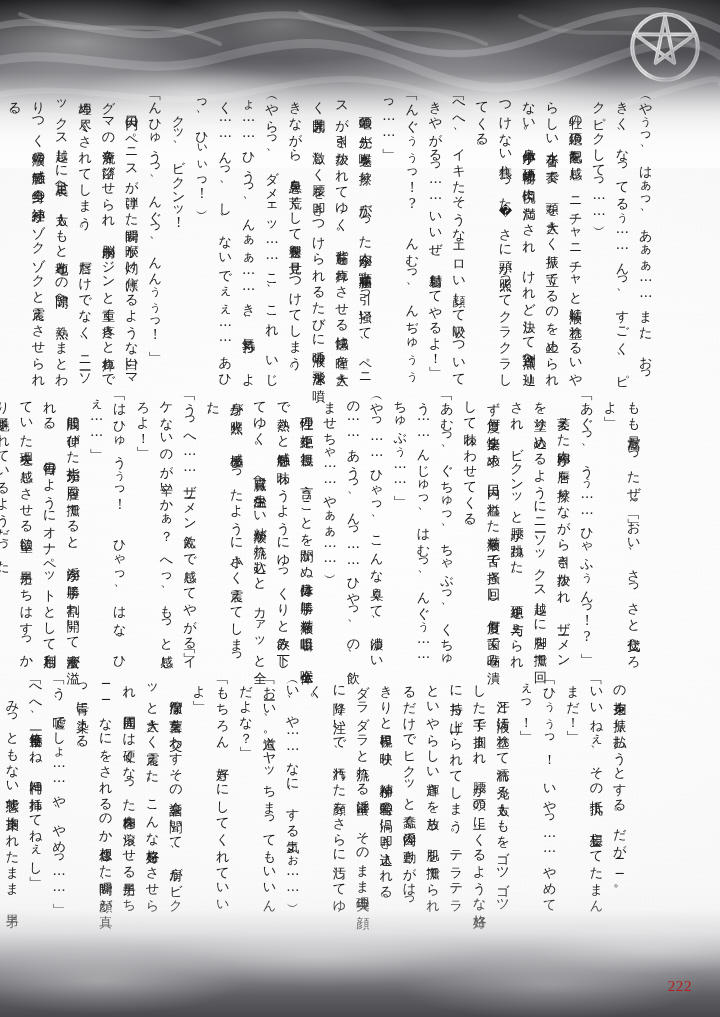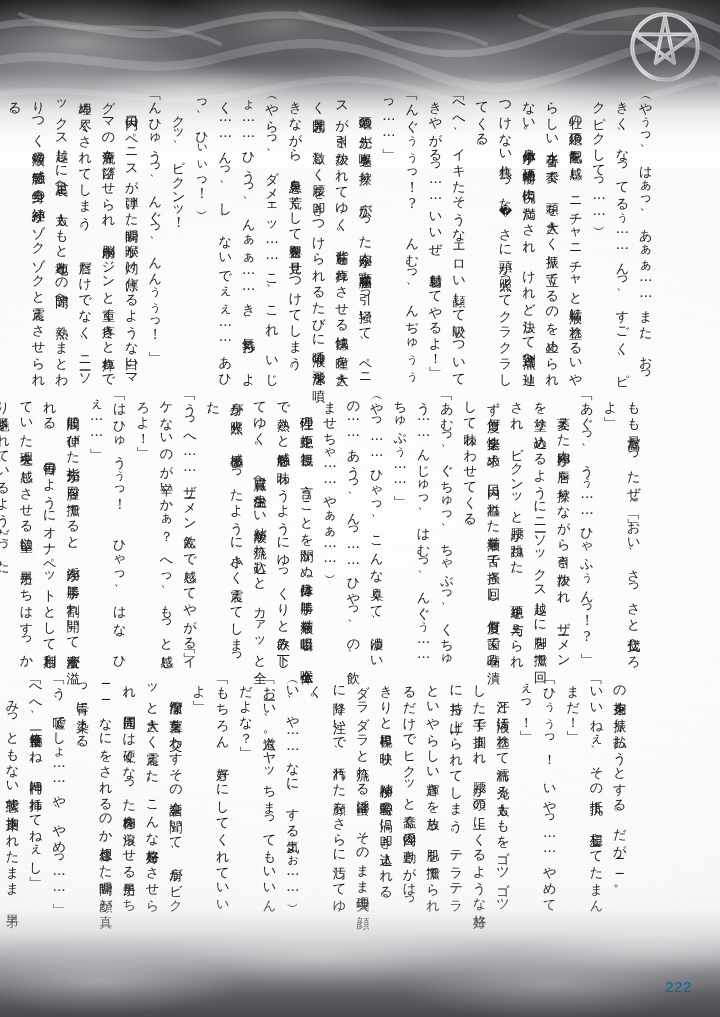--- a/index.html
+++ b/index.html
@@ -159,24 +159,24 @@
     right: 42px;
     height: 230px;
     width: 580px;
   }
 
   
   .page-number {
     position: absolute;
     right: 28px;
     bottom: 22px;
-    font-family: Liberation Sans, sans-serif;
+    font-family: Liberation Serif, serif;
     font-size: 15px;
     letter-spacing: .04em;
-    color: #0369a1;
+    color: #b91c1c;
     z-index: 5;
   }
 </style>
 </head>
 <body>
 
 <div id="page">
 
   <div class="paper-base"></div>
   <div class="paper-grain"></div>

